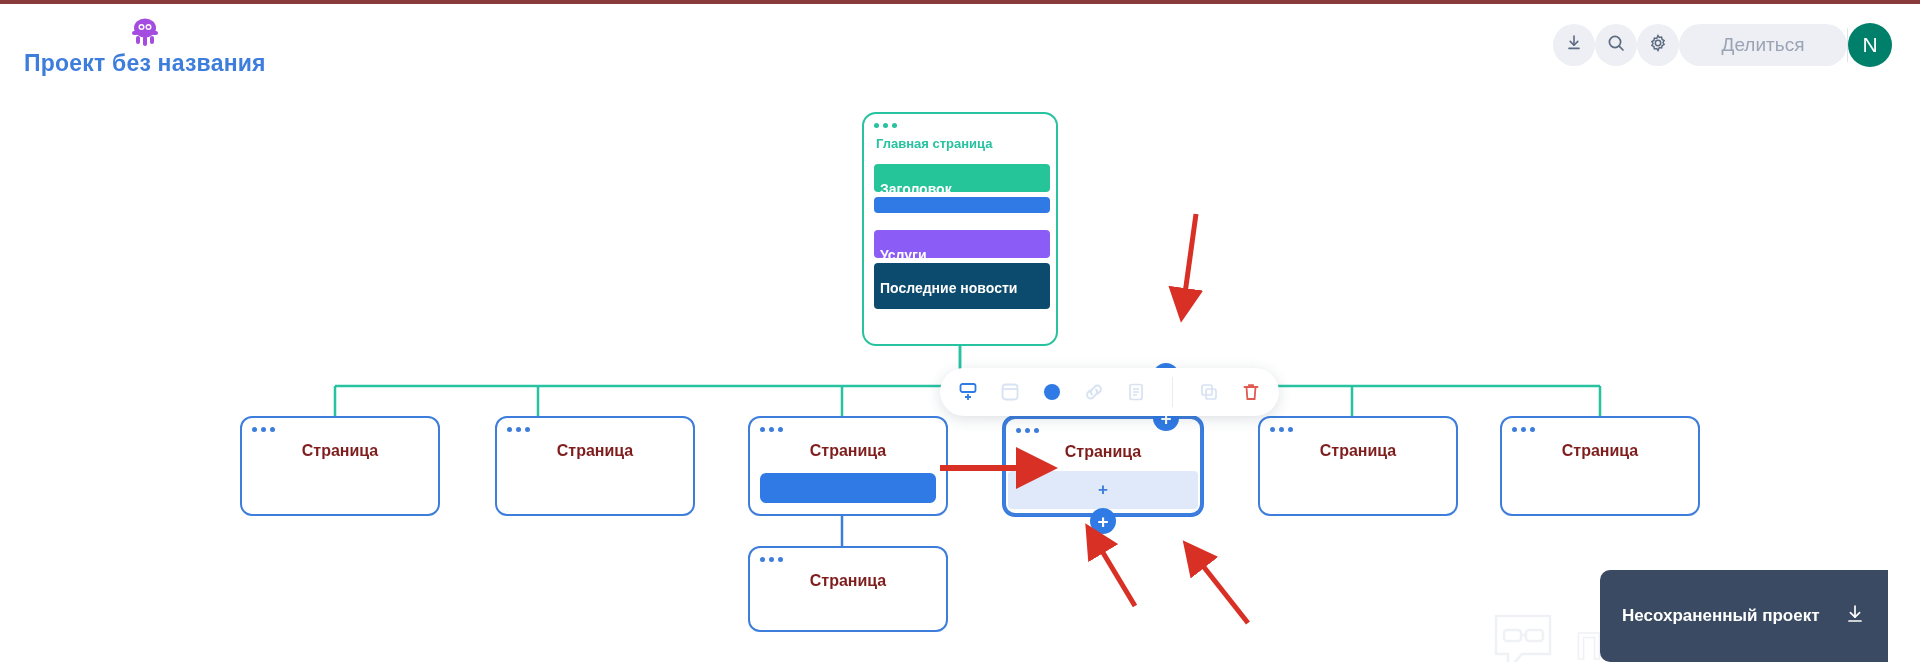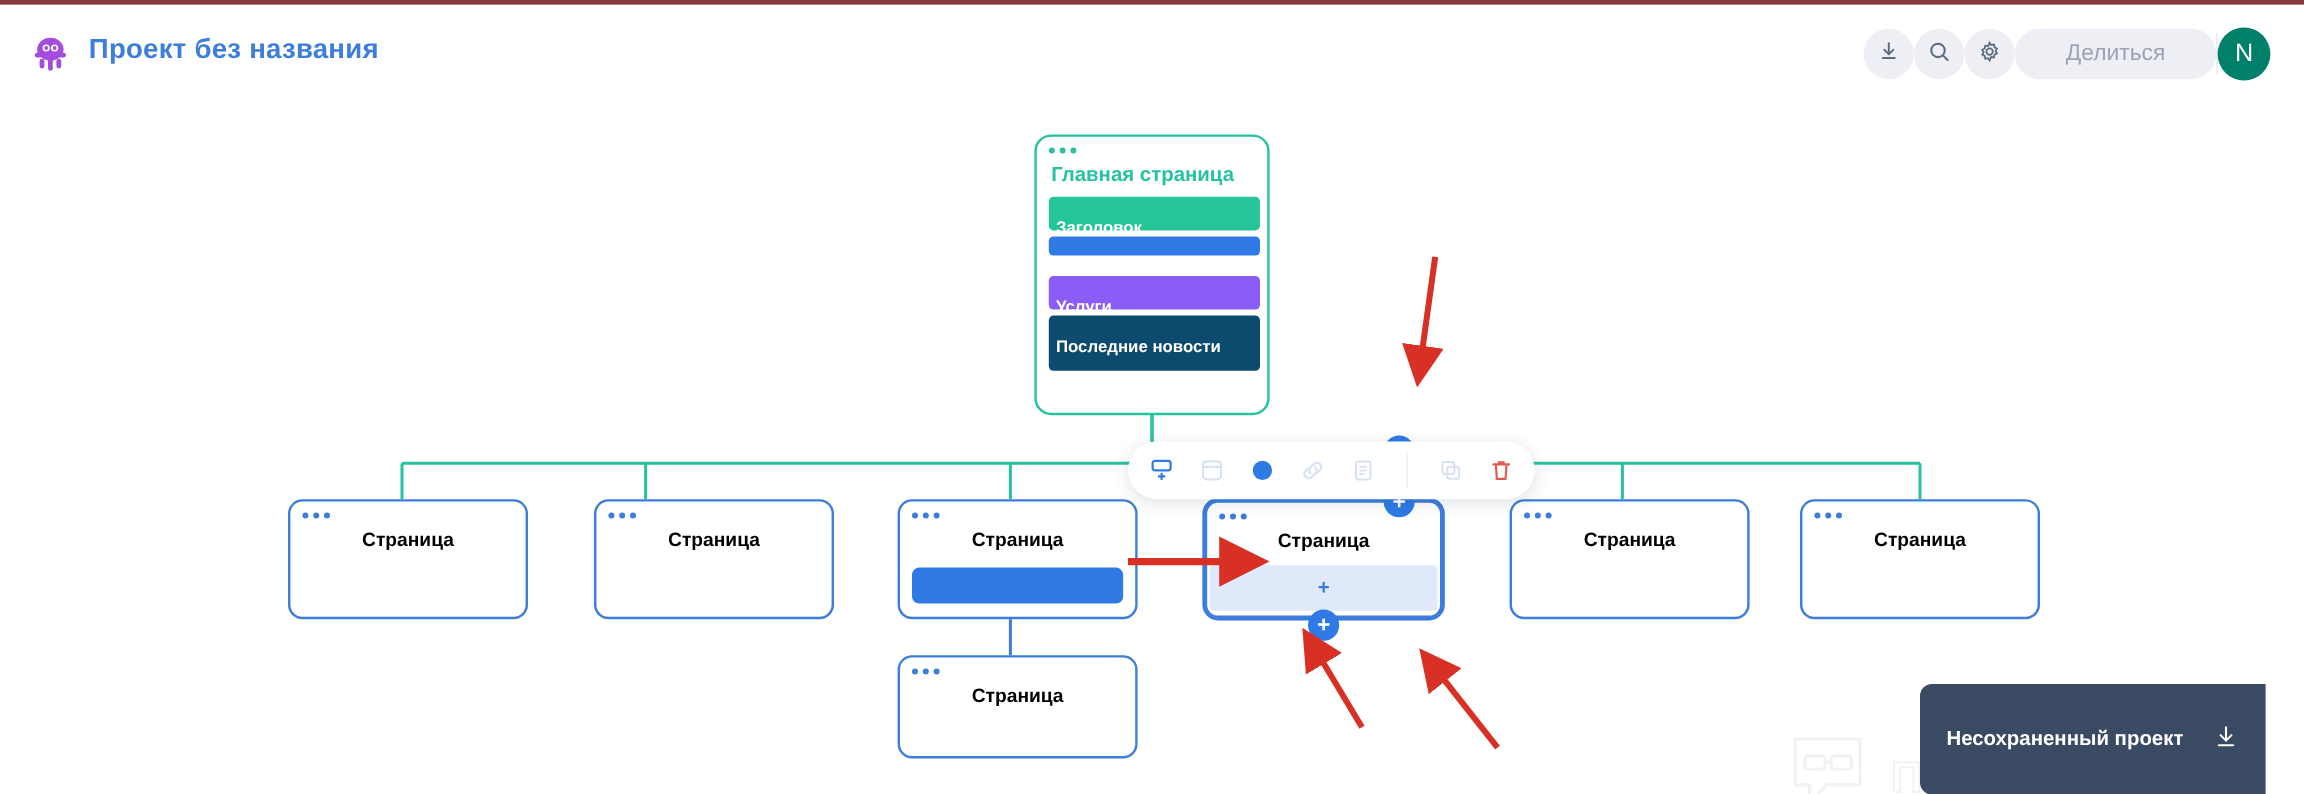--- a/index.html
+++ b/index.html
@@ -15,21 +15,21 @@
   #topbar{
     position:absolute;left:0;top:0;width:1920px;height:4px;
     background:#8a3a3a;
   }
   #header{
     position:absolute;left:0;top:4px;width:1920px;height:82px;
     background:#ffffff;
     display:flex;align-items:center;
   }
   #brand{
-    display:flex;gap:14px;margin-left:24px;
+    display:flex;align-items:center;margin-left:24px;flex-direction:column;
   }
   .logo-oct{width:36px;height:36px;position:relative;}
   #project-title{
     font-size:23px;font-weight:bold;color:#3d7ddb;letter-spacing:.2px;
   }
   #header-actions{
     margin-left:auto;display:flex;align-items:center;margin-right:28px;
   }
   .circ-btn{
     width:42px;height:42px;border-radius:50%;
@@ -57,31 +57,31 @@
     position:absolute;
     border:2px solid #3d7ddb;
     border-radius:12px;
     background:#ffffff;
     box-sizing:border-box;
   }
   .card .dots{position:absolute;left:10px;top:9px;display:flex;gap:4px;}
   .card .dots i{width:5px;height:5px;border-radius:50%;background:#3d7ddb;display:block;}
   .card .ttl{
     position:absolute;left:0;right:0;top:24px;text-align:center;
-    color:#000000;font-size:16px;font-weight:bold;
+    color:#7f1d1d;font-size:16px;font-weight:bold;
   }
 
   
   #root-card{
     left:862px;top:26px;width:196px;height:234px;
     border-color:#27c2a0;border-radius:14px;
     overflow:hidden;
   }
   #root-card .dots i{background:#27c2a0;}
-  #root-card .ttl{color:#27c2a0;font-size:17px;top:22px;text-align:left;padding-left:12px;}
+  #root-card .ttl{color:#27c2a0;font-size:13px;top:22px;text-align:left;padding-left:12px;}
   .blk{
     position:absolute;left:10px;width:176px;border-radius:4px;
     color:#ffffff;font-size:14px;font-weight:bold;
     padding:16px 0 0 6px;box-sizing:border-box;line-height:19px;
   }
 
   
   .fillbar{
     position:absolute;left:10px;right:10px;height:30px;border-radius:6px;
     background:#2f7ae5;

